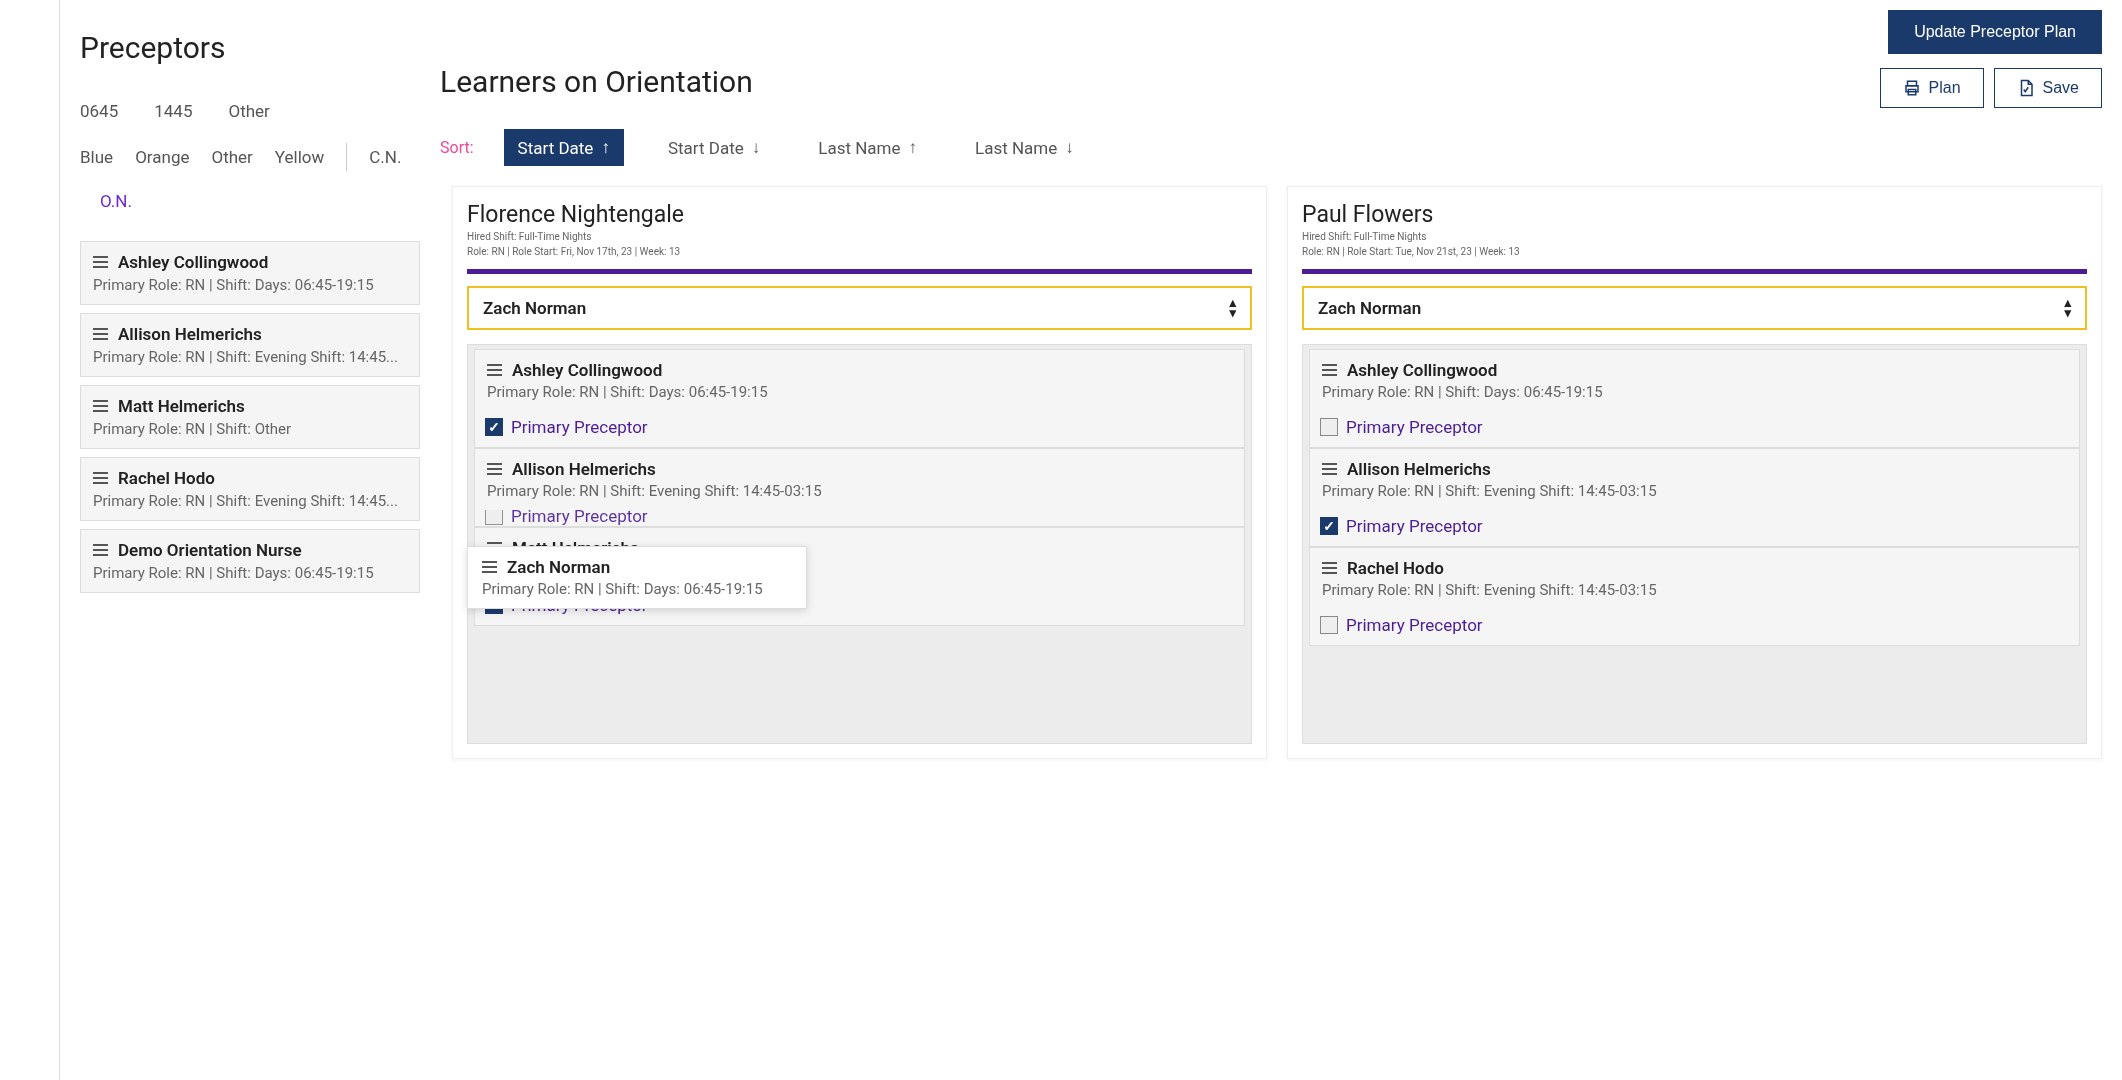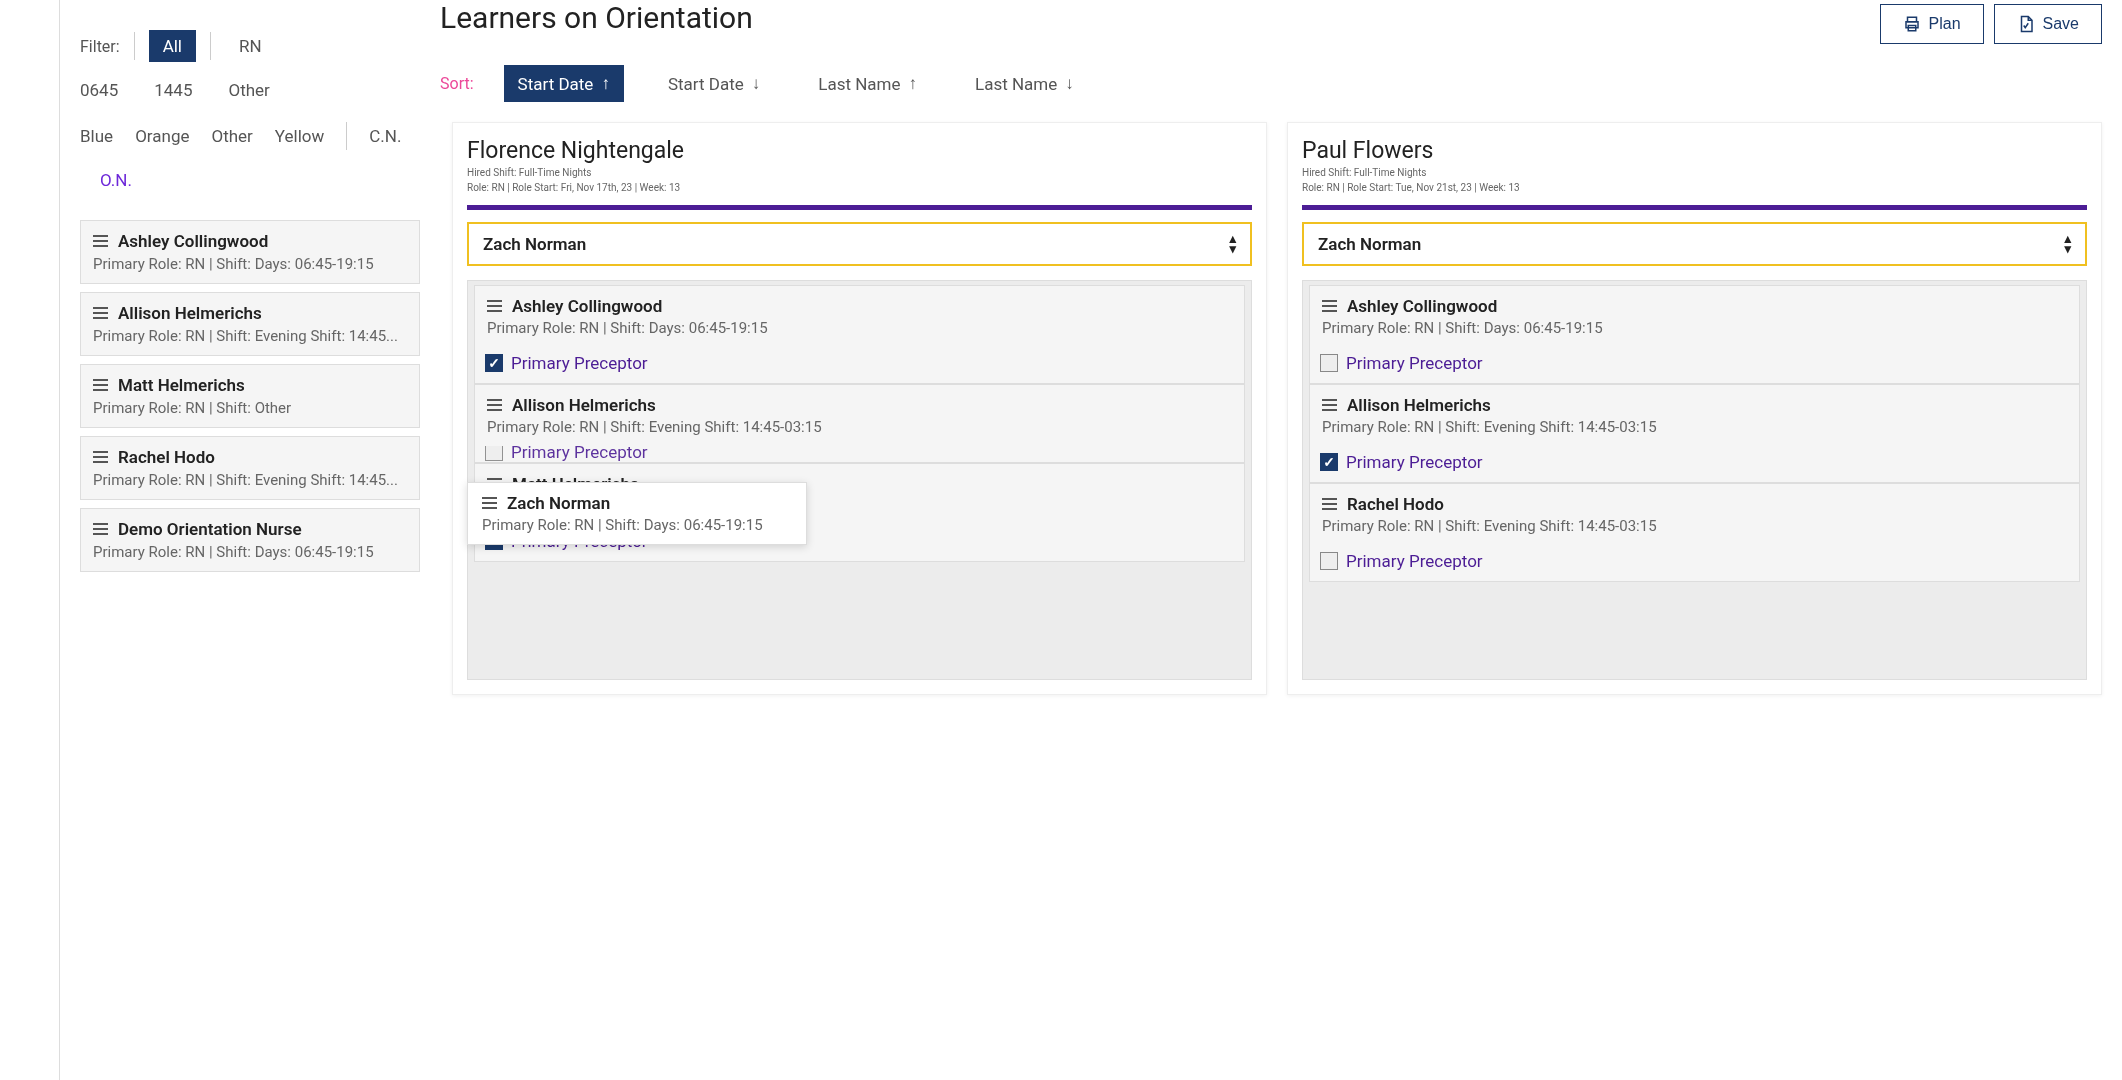--- a/index.html
+++ b/index.html
@@ -300,28 +300,22 @@
   opacity: 0.9;
 }
 </style>
 </head>
 <body>
 
 <div class="page">
   <div class="left-gutter"></div>
 
   <aside class="sidebar">
-
-    <div class="filter-row">
-      <span class="filter-label">Filter:</span>
-      <span class="filter-divider"></span>
-      <span class="filter-chip active">All</span>
-      <span class="filter-divider"></span>
-      <span class="filter-chip">RN</span>
-    </div>
+    <h1 class="section-title">Preceptors</h1>
+
 
     <div class="filter-row2">
       <span class="filter-chip" style="padding-left:0">0645</span>
       <span class="filter-chip" style="padding-left:0">1445</span>
       <span class="filter-chip" style="padding-left:0">Other</span>
     </div>
 
     <div class="filter-row3">
       <span>Blue</span>
       <span>Orange</span>
@@ -387,20 +381,23 @@
               <span></span>
             </span>
             <span>Demo Orientation Nurse</span>
           </div>
           <div class="row2">Primary Role: RN | Shift: Days: 06:45-19:15</div>
         </div>
       </div>
   </aside>
 
   <main class="main">
+    <div class="top-bar">
+      <button class="btn-primary">Update Preceptor Plan</button>
+    </div>
 
     <div class="header-row">
       <h1 class="section-title">Learners on Orientation</h1>
       <div class="action-buttons">
         <button class="btn-outline">
           <svg class="icon-svg" viewBox="0 0 24 24" fill="none" stroke="#1a3a6b" stroke-width="2">
               <rect x="6" y="3" width="12" height="6"></rect>
               <rect x="4" y="9" width="16" height="8"></rect>
               <rect x="7" y="14" width="10" height="7"></rect>
             </svg>

